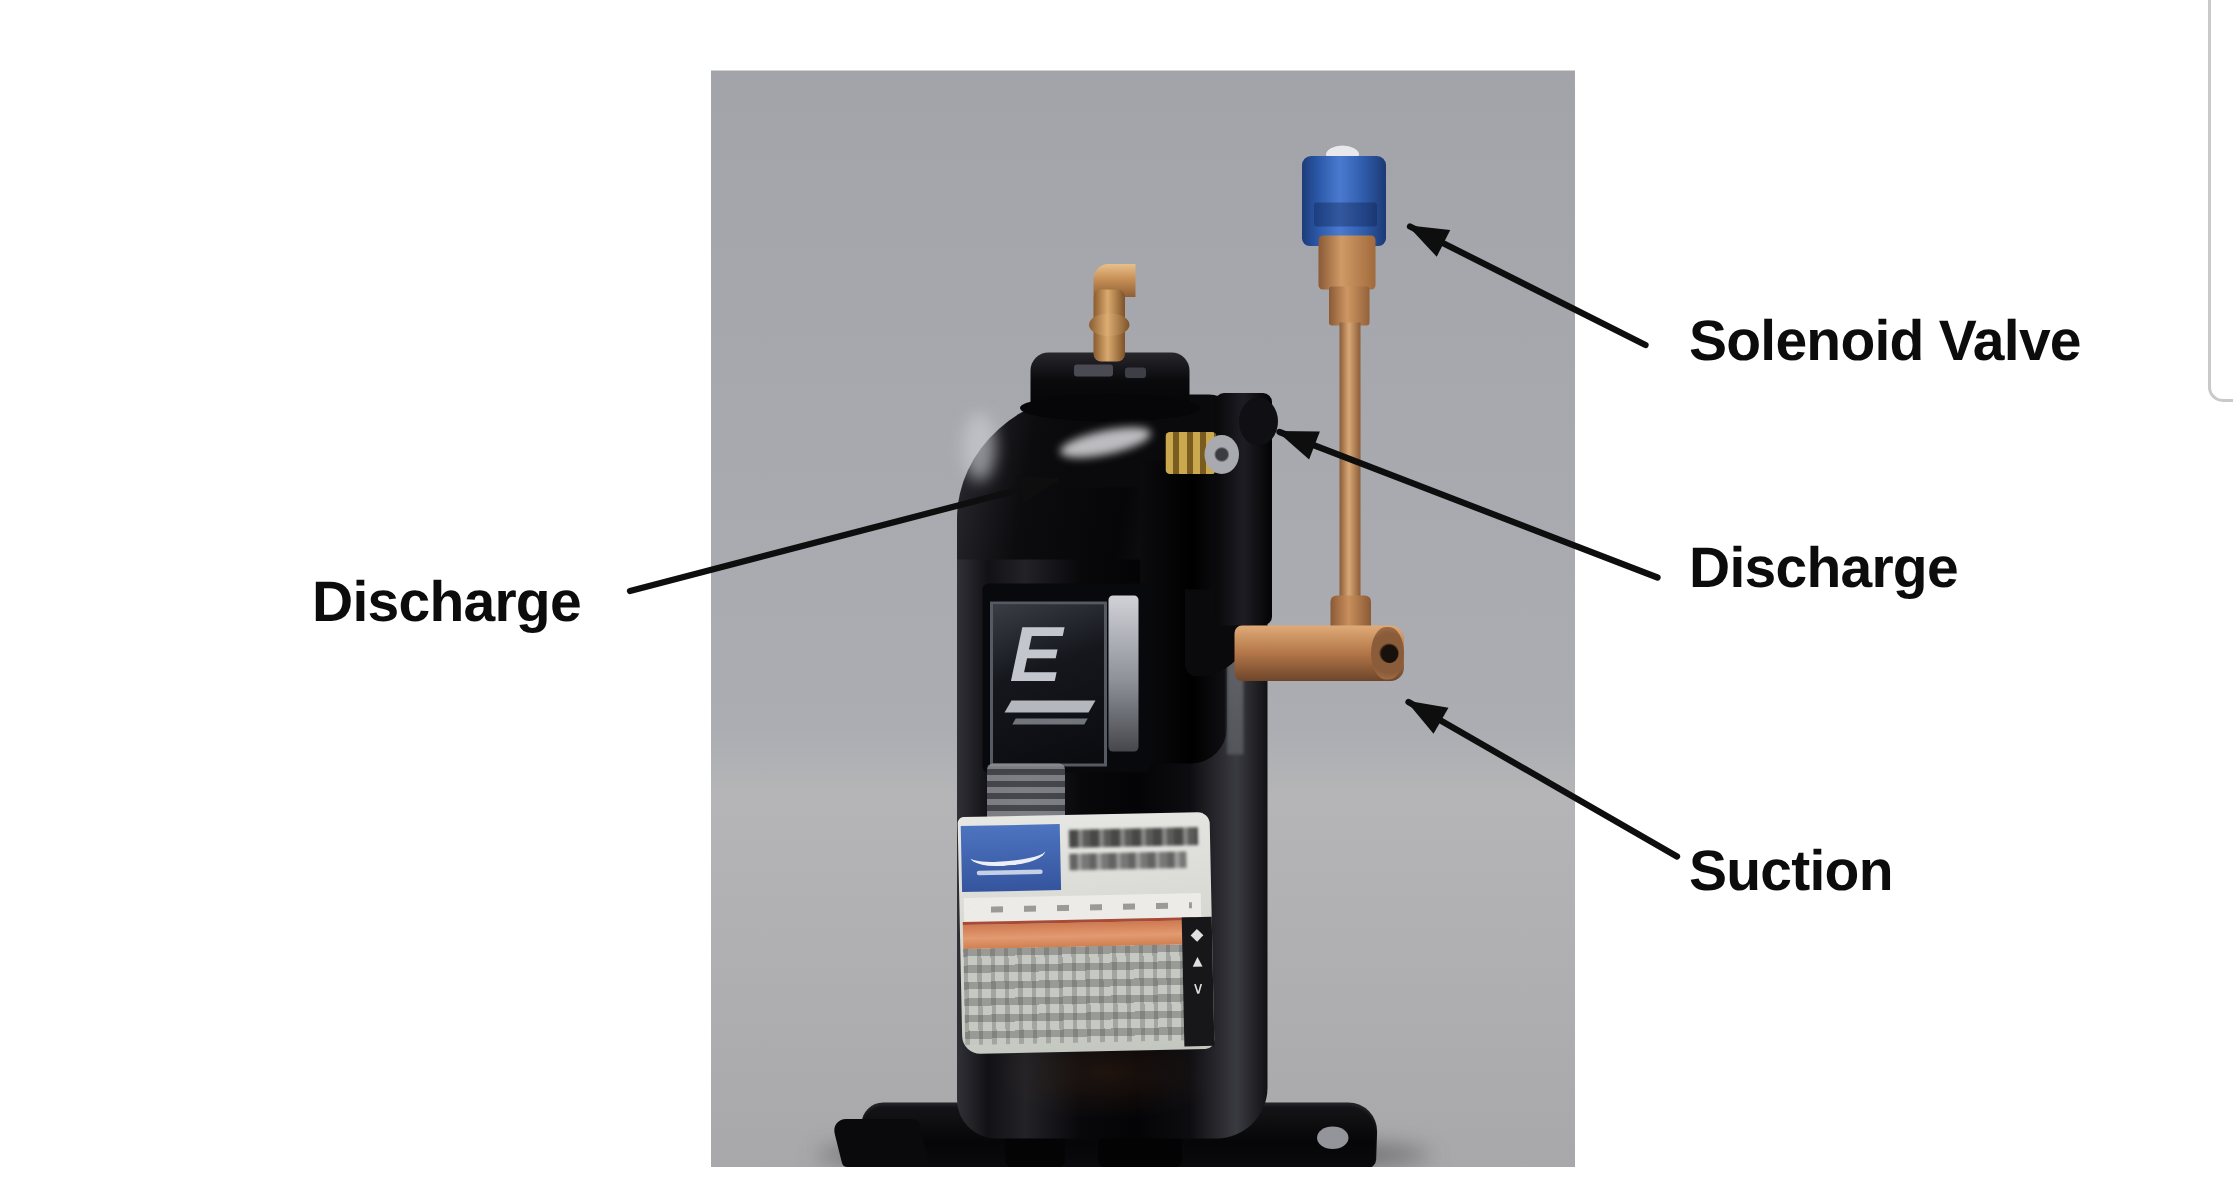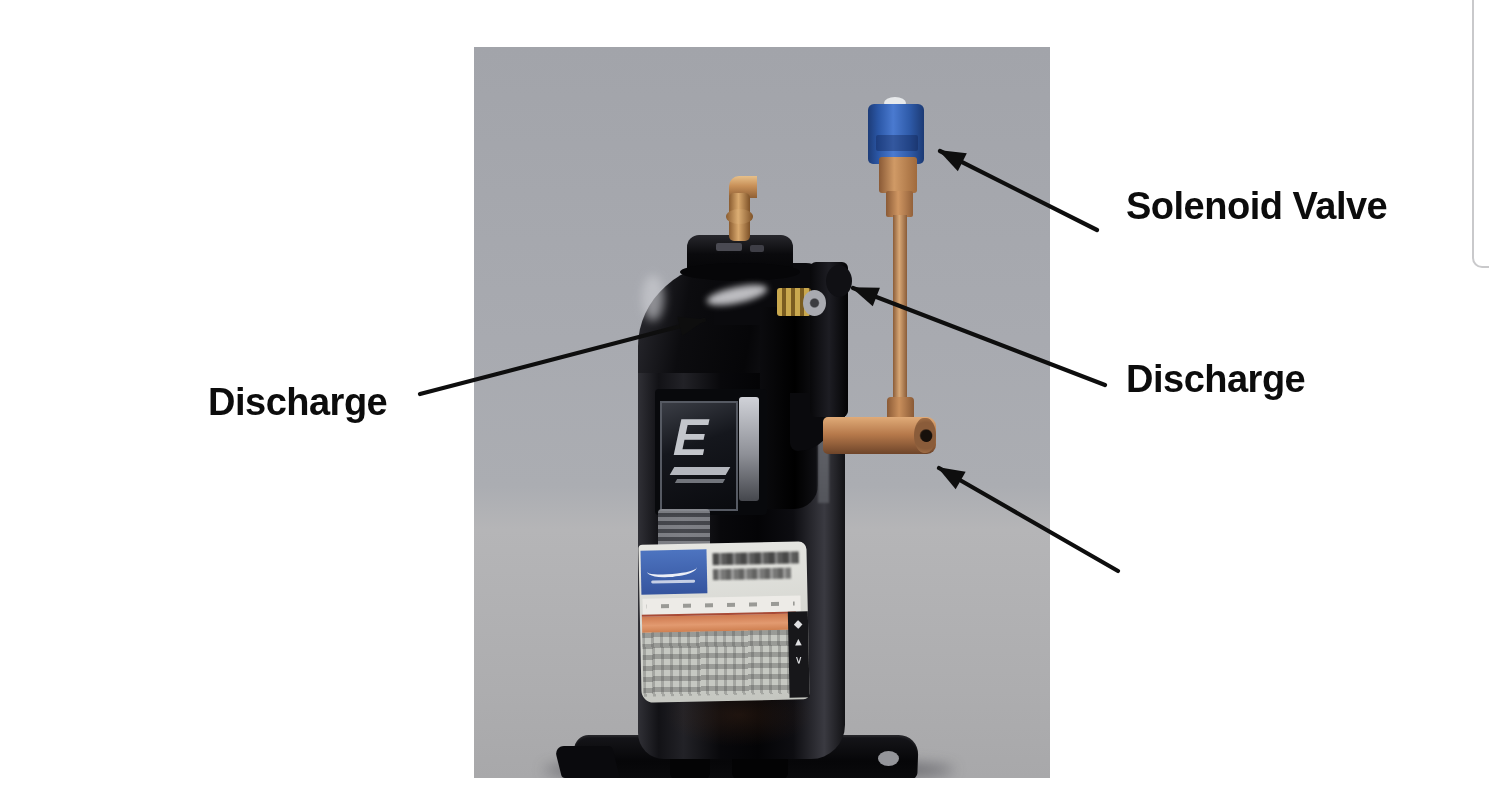--- a/index.html
+++ b/index.html
@@ -214,21 +214,22 @@
       </marker>
     </defs>
     <line x1="420" y1="394" x2="704" y2="320" stroke="#0e0e0e" stroke-width="4.2" stroke-linecap="round" marker-end="url(#ah)"></line>
     <line x1="1097" y1="230" x2="940" y2="151" stroke="#0e0e0e" stroke-width="4.2" stroke-linecap="round" marker-end="url(#ah)"></line>
     <line x1="1105" y1="385" x2="853" y2="288" stroke="#0e0e0e" stroke-width="4.2" stroke-linecap="round" marker-end="url(#ah)"></line>
     <line x1="1118" y1="571" x2="939" y2="468" stroke="#0e0e0e" stroke-width="4.2" stroke-linecap="round" marker-end="url(#ah)"></line>
   </svg>
 
   <div class="anno" style="left:208px;top:380px;">Discharge</div>
 
-  <div class="anno" style="left:1126px;top:184px;">Solenoid Valve</div>
+  <div class="anno" style="left:1126px;top:206px;">Solenoid Valve</div>
 
   <div class="anno anno-2line" style="left:1126px;top:358px;">
     <div>Discharge</div>
   </div>
 
+  <div class="anno" style="left:1126px;top:559px;">Suction</div>
 
   <div class="panel-corner"></div>
 </div>
 
 </body></html>

